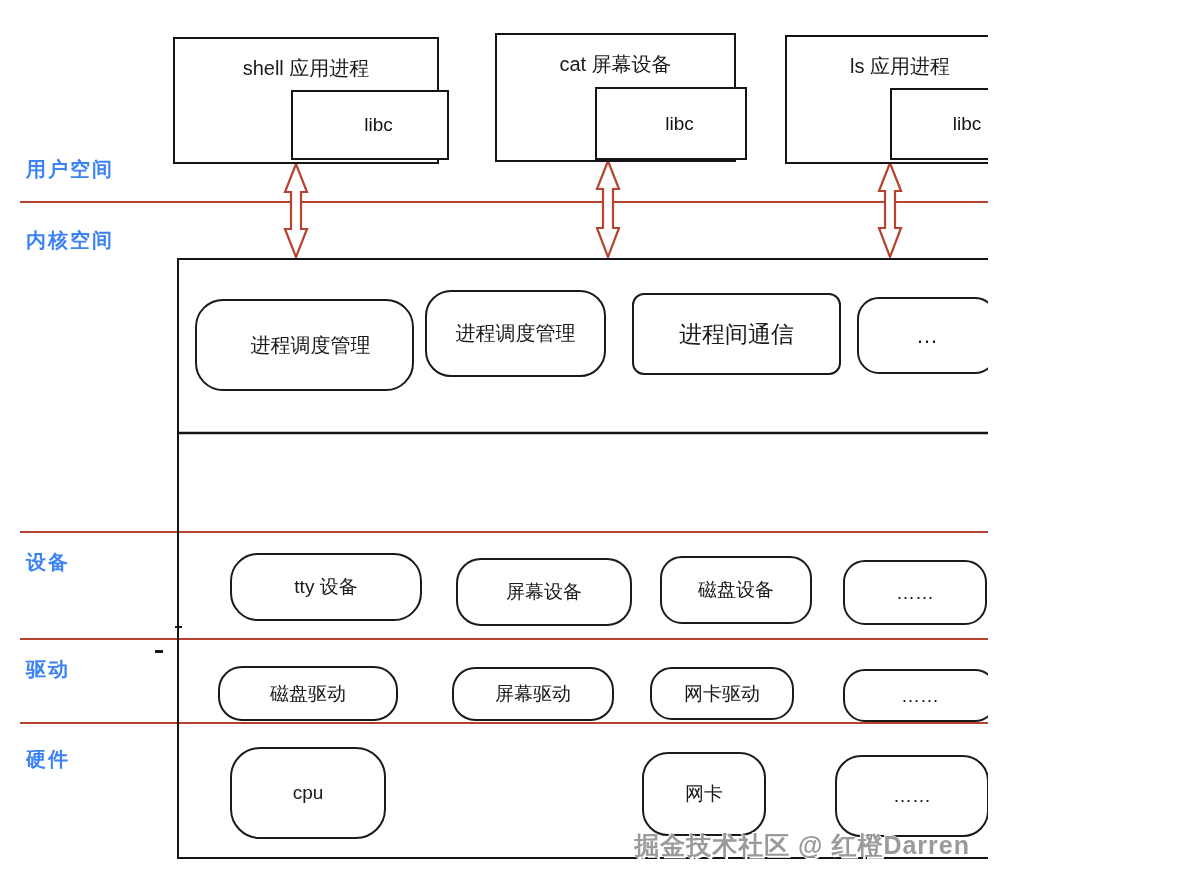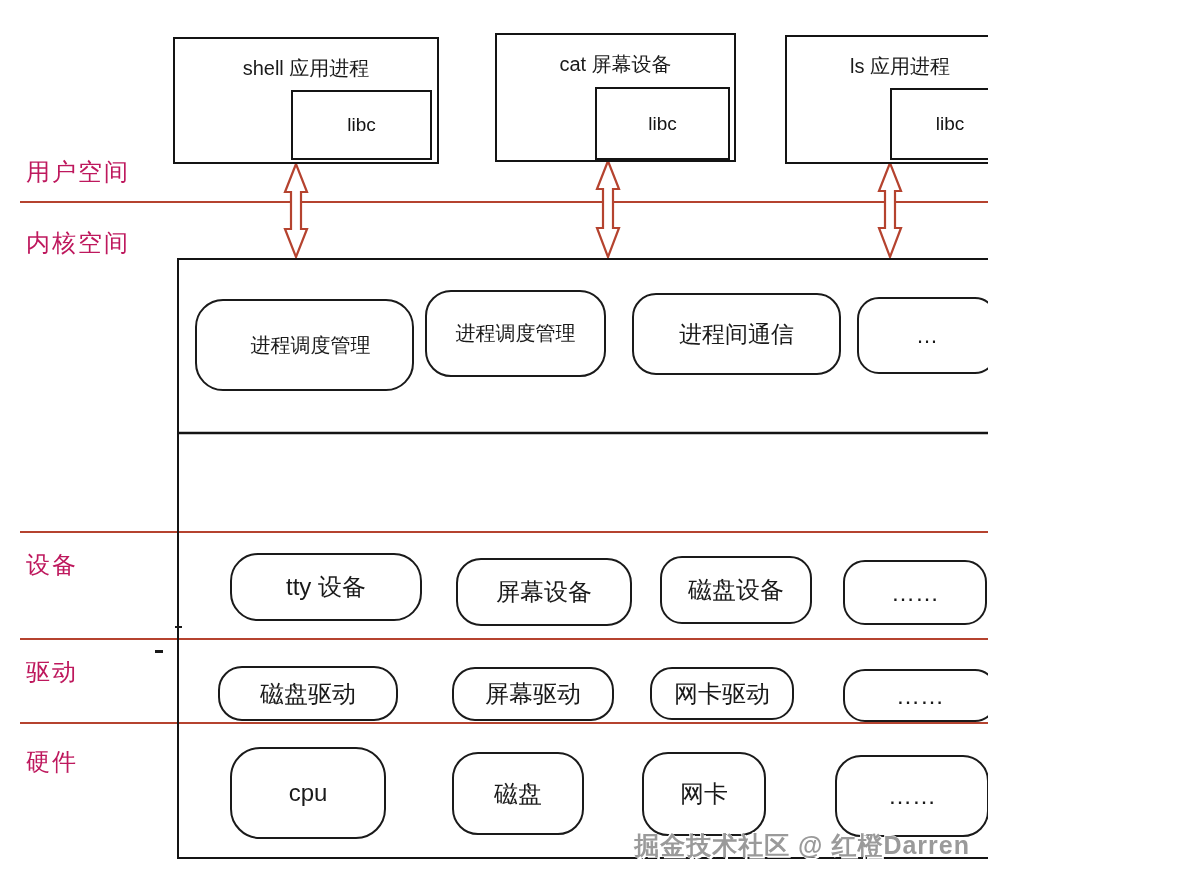--- a/index.html
+++ b/index.html
@@ -23,44 +23,45 @@
     text-align:center;
     font-size:20px;
     color:#1a1a1a;
   }
   .libc-box{
     position:absolute;
     border:2.5px solid #141414;
     background:#ffffff;
     display:flex;align-items:center;justify-content:center;
     font-size:19px;
+    padding-left:17px;
   }
   
   .kernel-box{
     position:absolute;
     left:177px;top:258px;width:836px;height:597px;
     border:2.5px solid #141414;
     background:transparent;
   }
   
   .rbox{
     position:absolute;
     border:2.2px solid #1a1a1a;
     background:#ffffff;
     display:flex;align-items:center;justify-content:center;
-    font-size:24px;
+    font-size:19px;
     color:#1a1a1a;
     white-space:nowrap;
   }
   
   .red-label{
     position:absolute;
-    color:#be185d;
-    font-size:24px;
-    font-weight:400;
+    color:#3b82f6;
+    font-size:20px;
+    font-weight:700;
     letter-spacing:2px;
     white-space:nowrap;
   }
   .center-caption{
     position:absolute;
     left:177px;width:836px;top:468px;
     text-align:center;
     font-size:21px;
     color:#1a1a1a;
     letter-spacing:1px;
@@ -125,36 +126,35 @@
   <div class="red-label" style="left:26px;top:227px;">内核空间</div>
   <div class="red-label" style="left:1073px;top:187px;">系统调用</div>
   <div class="red-label" style="left:26px;top:549px;">设备</div>
   <div class="red-label" style="left:26px;top:656px;">驱动</div>
   <div class="red-label" style="left:26px;top:746px;">硬件</div>
 
   <div class="kernel-box"></div>
 
   <div class="rbox" style="left:195px;top:299px;width:203px;height:88px;border-radius:28px;font-size:20px;padding-left:12px;">进程调度管理</div>
   <div class="rbox" style="left:425px;top:290px;width:177px;height:83px;border-radius:26px;font-size:20px;">进程调度管理</div>
-  <div class="rbox" style="left:632px;top:293px;width:205px;height:78px;border-radius:24px;font-size:23px;">进程间通信</div>
+  <div class="rbox" style="left:632px;top:293px;width:205px;height:78px;border-radius:12px;font-size:23px;">进程间通信</div>
   <div class="rbox" style="left:857px;top:297px;width:136px;height:73px;border-radius:22px;font-size:22px;">…</div>
 
 
   <div class="rbox" style="left:230px;top:553px;width:188px;height:64px;border-radius:28px;">tty 设备</div>
   <div class="rbox" style="left:456px;top:558px;width:172px;height:64px;border-radius:25px;text-align:right;">屏幕设备</div>
   <div class="rbox" style="left:660px;top:556px;width:148px;height:64px;border-radius:22px;">磁盘设备</div>
   <div class="rbox" style="left:843px;top:560px;width:140px;height:61px;border-radius:22px;">……</div>
 
   <div class="rbox" style="left:218px;top:666px;width:176px;height:51px;border-radius:24px;text-align:right;">磁盘驱动</div>
   <div class="rbox" style="left:452px;top:667px;width:158px;height:50px;border-radius:23px;">屏幕驱动</div>
   <div class="rbox" style="left:650px;top:667px;width:140px;height:49px;border-radius:22px;">网卡驱动</div>
   <div class="rbox" style="left:843px;top:669px;width:150px;height:49px;border-radius:22px;">……</div>
 
   <div class="rbox" style="left:230px;top:747px;width:152px;height:88px;border-radius:30px;">cpu</div>
-  <div class="rbox" style="left:452px;top:752px;width:128px;height:79px;border-radius:26px;">磁盘</div>
   <div class="rbox" style="left:642px;top:752px;width:120px;height:80px;border-radius:26px;">网卡</div>
   <div class="rbox" style="left:835px;top:755px;width:150px;height:78px;border-radius:26px;">……</div>
 
   <div class="tick-artifact" style="left:155px;top:650px;width:8px;height:3px;"></div>
   <div class="tick-artifact" style="left:175px;top:626px;width:7px;height:2px;"></div>
 
   <div class="watermark">掘金技术社区 @ 红橙Darren</div>
 
 </div>
 

